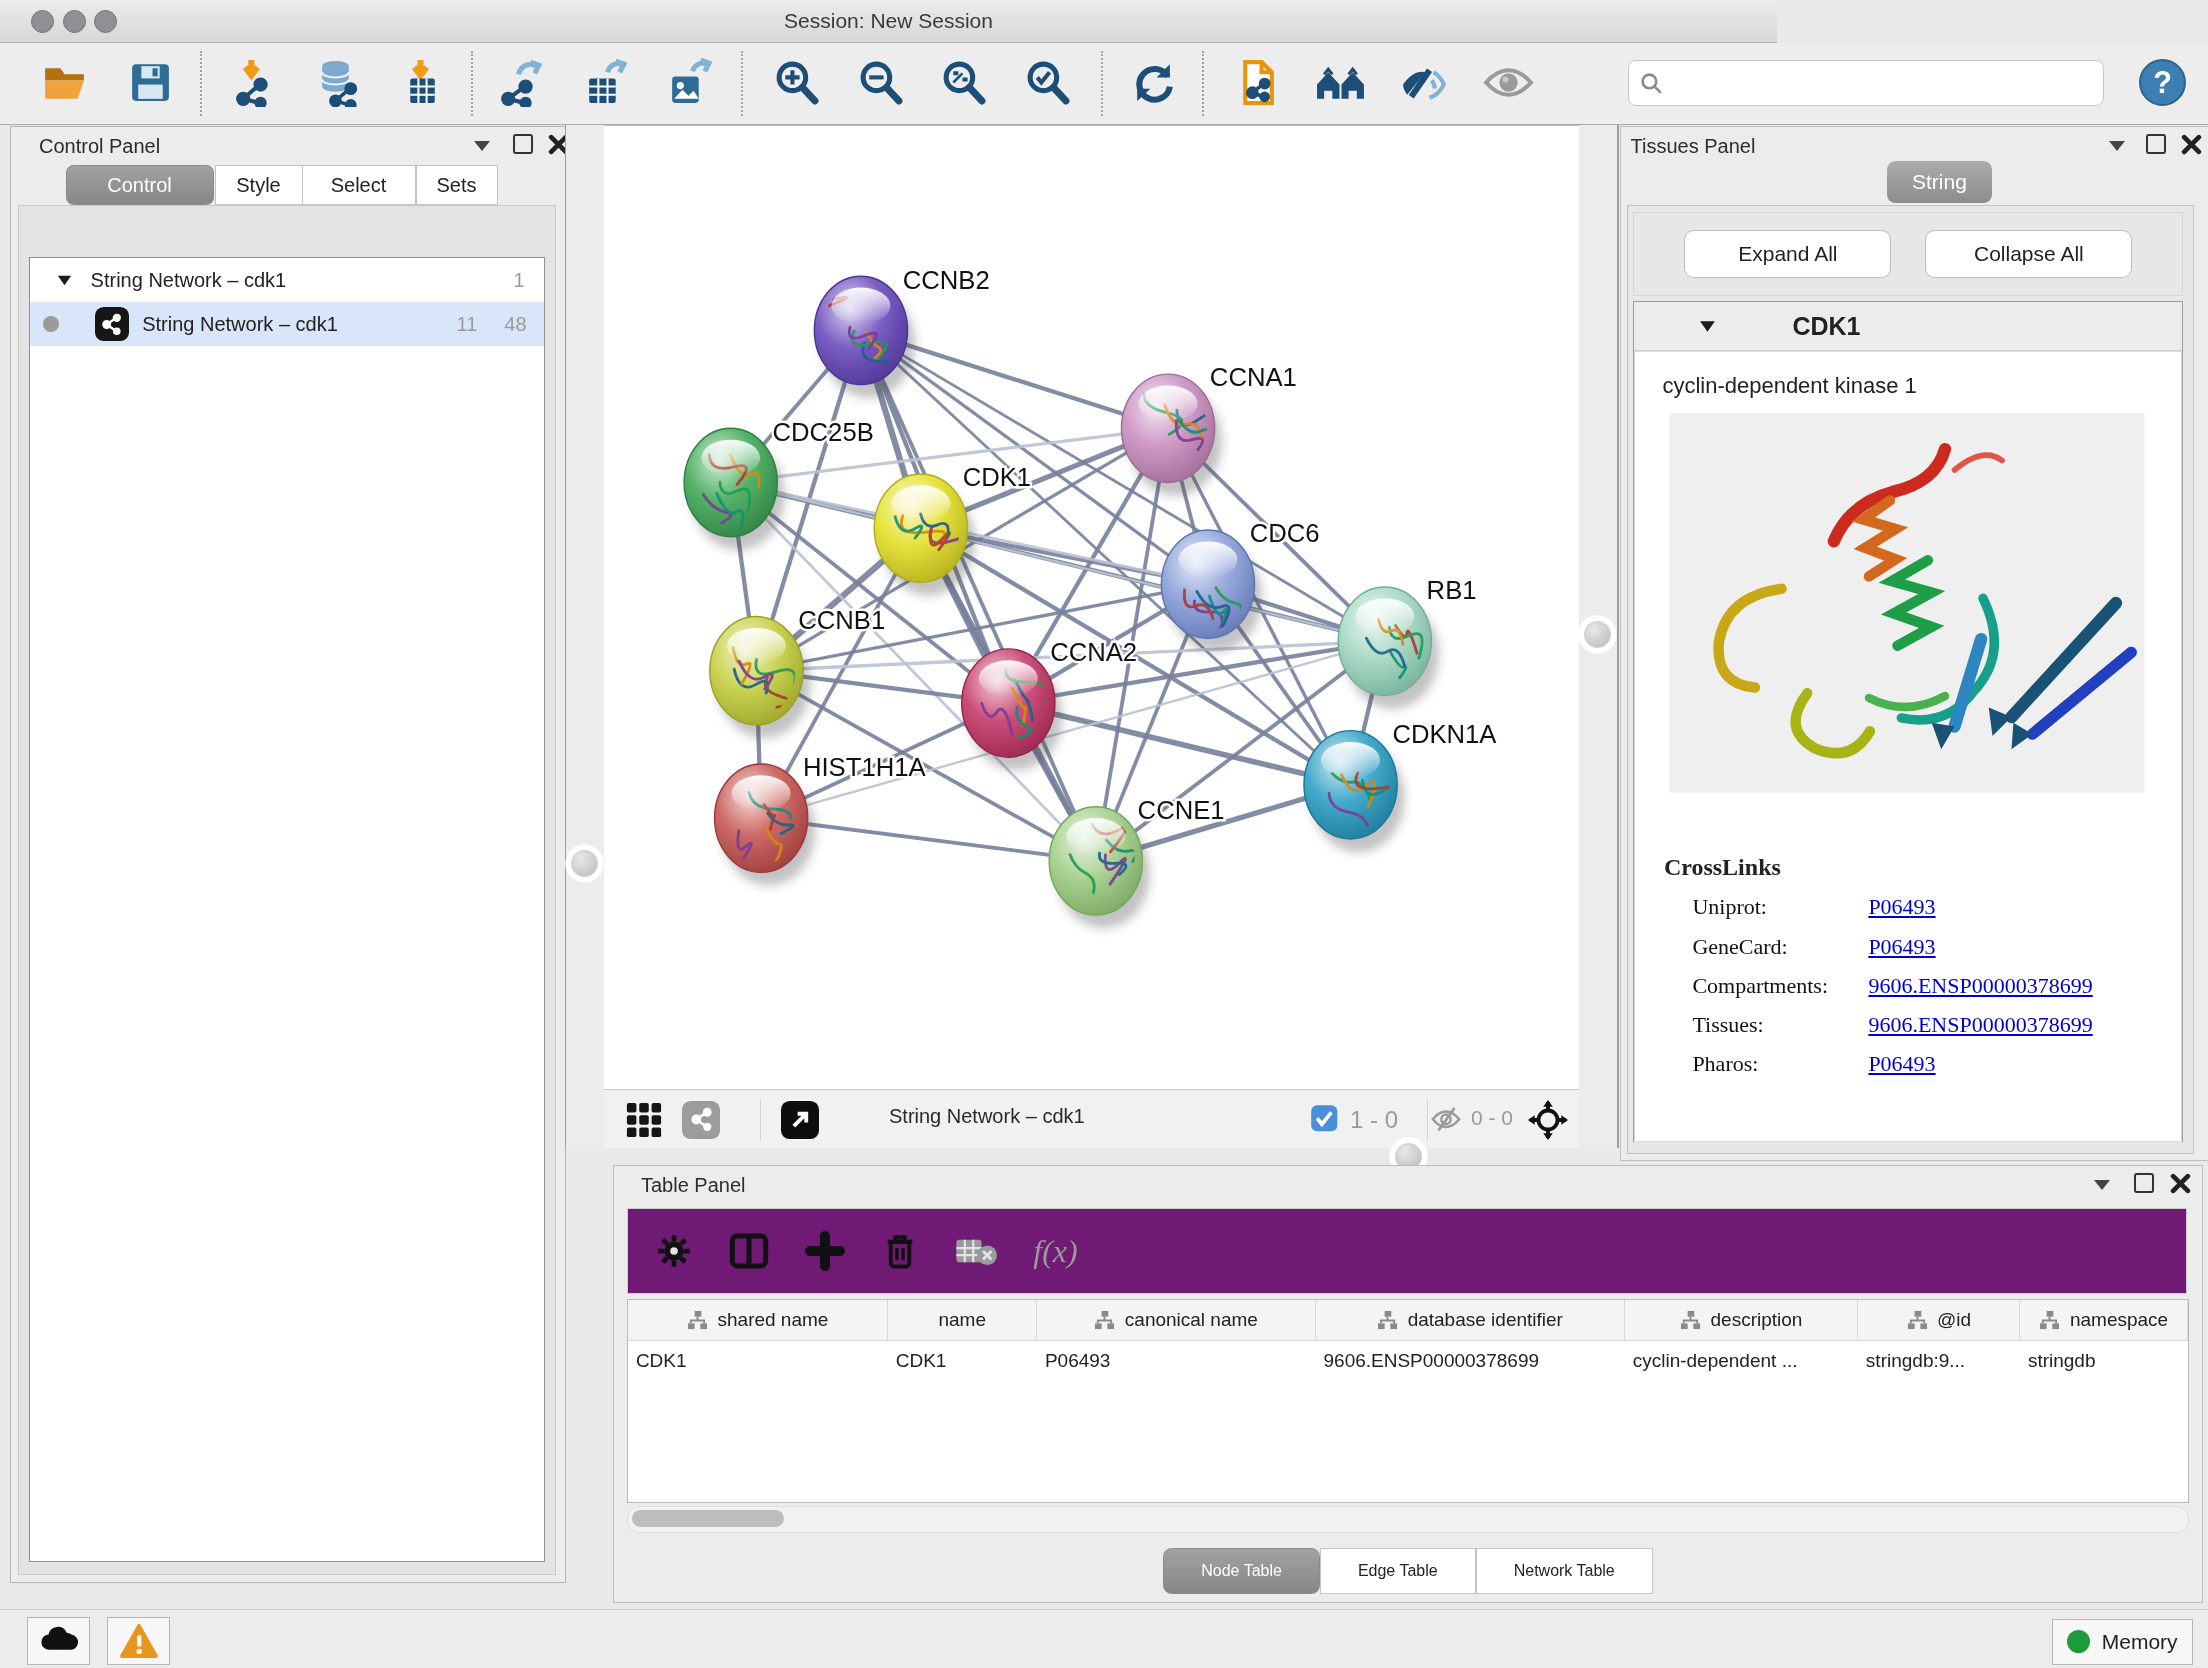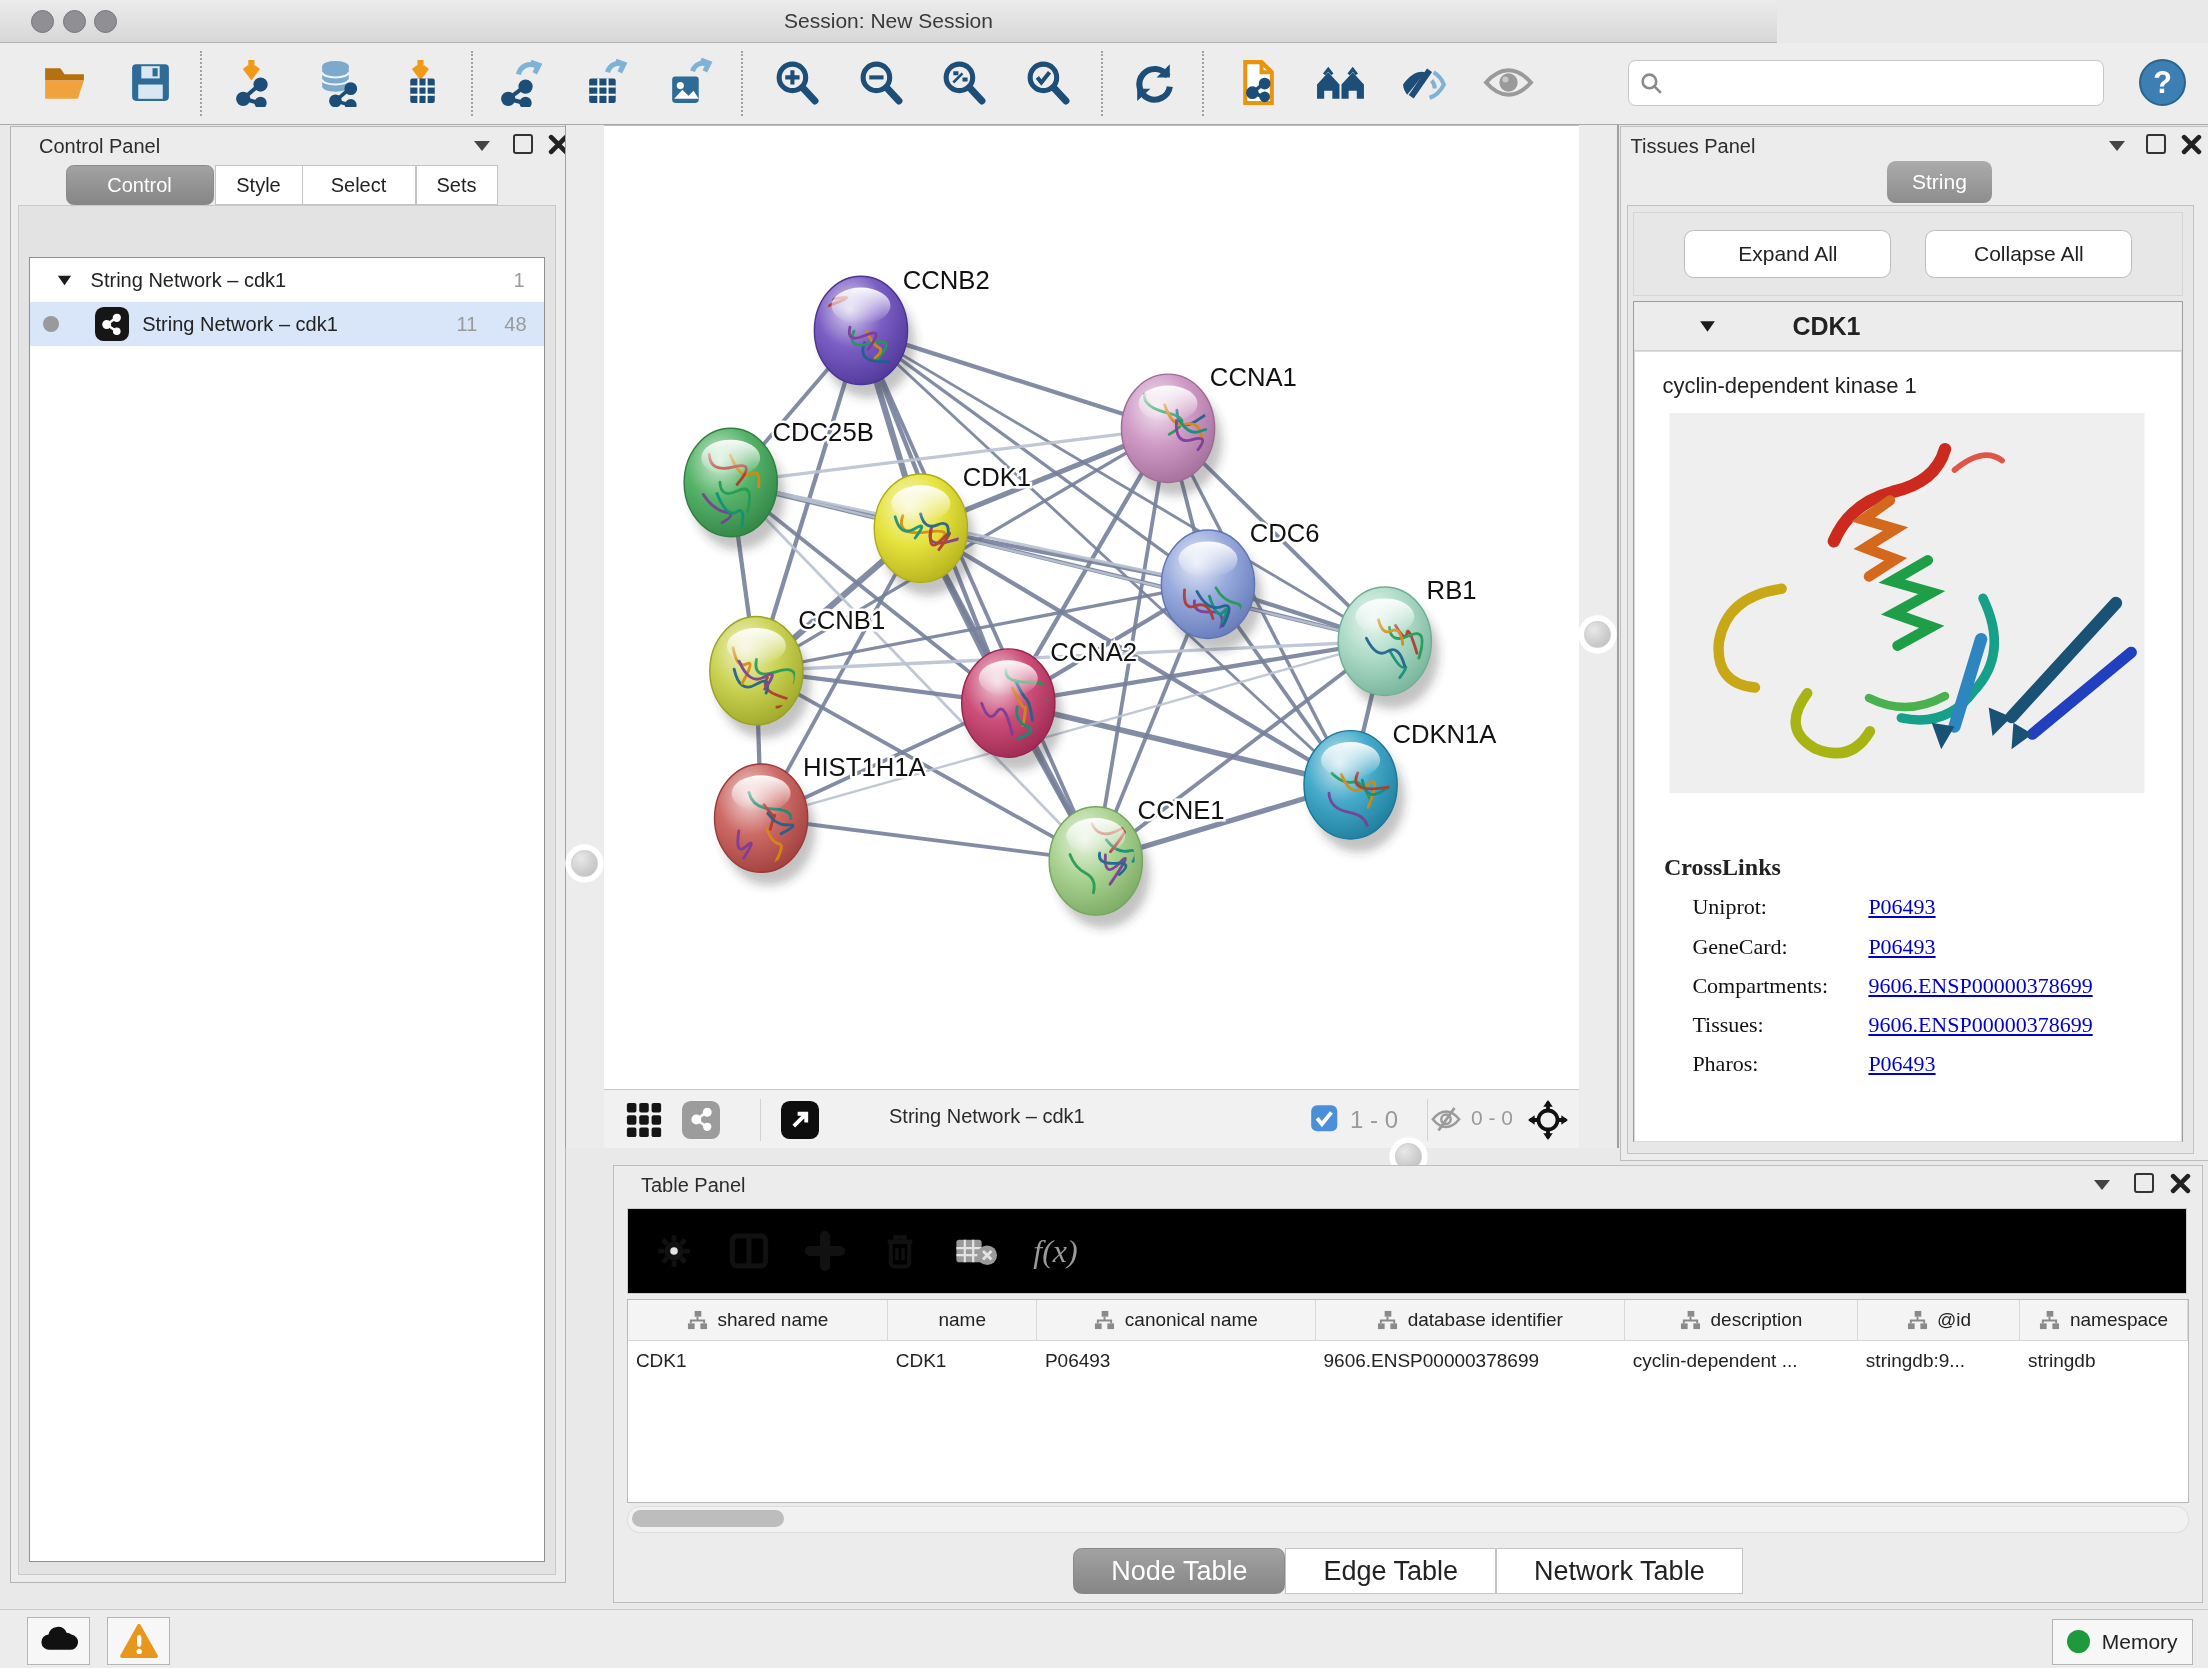--- a/index.html
+++ b/index.html
@@ -51,30 +51,30 @@
   .rp-btn{min-width:171px;height:46px;background:#fff;border:1.9px solid #bdbdbd;border-radius:9.5px;
       font-size:21px;display:flex;align-items:center;justify-content:center;padding:0 17px;}
   #cdk-card{left:5.7px;top:95px;width:550px;height:841px;border:1.9px solid #9c9c9c;background:#fff;box-sizing:border-box;}
   #cdk-head{height:48px;background:#ececec;border-bottom:1.9px solid #cfcfcf;display:flex;align-items:center;}
   #cdk-body{position:relative;height:789px;border:1.9px solid #dcdcdc;margin:0;overflow:hidden;}
   .xl-row{display:flex;font-family:"Liberation Serif",serif;font-size:22px;margin:13.3px 0 13.3px 57px;}
   .xl-label{width:176px;color:#111;}
   .xl-value{color:#0000cc;text-decoration:underline;}
   
   #table-panel{left:613px;top:1165px;width:1588px;height:436px;background:#ececec;border:1px solid #bdbdbd;}
-  #tp-toolbar{left:13.3px;top:42px;width:1560px;height:86px;background:#000000;border:1px solid #cdcdcd;display:flex;align-items:center;gap:36px;padding-left:27px;box-sizing:border-box;}
+  #tp-toolbar{left:13.3px;top:42px;width:1560px;height:86px;background:#701a75;border:1px solid #cdcdcd;display:flex;align-items:center;gap:36px;padding-left:27px;box-sizing:border-box;}
   #tp-table{left:13.3px;top:133px;width:1560px;height:202px;background:#fff;border:1px solid #b9b9b9;overflow:hidden;}
   .th-row{display:flex;height:40px;background:#f4f4f4;border-bottom:1.9px solid #d8d8d8;}
   .th{display:flex;align-items:center;justify-content:center;gap:9.5px;font-size:19px;border-right:1px solid #d8d8d8;box-sizing:border-box;overflow:hidden;white-space:nowrap;}
   .td-row{display:flex;height:40px;}
   .td{font-size:19px;display:flex;align-items:center;padding-left:7.6px;box-sizing:border-box;overflow:hidden;white-space:nowrap;}
   #tp-hscroll{left:13.3px;top:340px;width:1560px;height:25px;background:#f1f1f1;border:1px solid #dcdcdc;border-radius:12.4px;}
   #tp-thumb{left:3.8px;top:2.9px;width:152px;height:17px;background:#bdbdbd;border-radius:8.6px;}
   #tp-tabs{left:0;top:382px;width:100%;display:flex;justify-content:center;gap:0;}
-  .bt-tab{height:44px;padding:0 37px;border:1px solid #c4c4c4;background:#fff;font-size:27px;display:flex;align-items:center;}
+  .bt-tab{height:44px;padding:0 37px;border:1px solid #c4c4c4;background:#fff;font-size:16px;display:flex;align-items:center;}
   .bt-sel{background:linear-gradient(#a2a2a2,#868686);color:#fff;border-radius:8.6px;border-color:#8a8a8a;}
   
   #statusbar{left:0;top:1609px;width:2208px;height:59px;background:#ececec;border-top:1.9px solid #cdcdcd;}
   .sb-btn{top:6.7px;width:61px;height:46px;background:#f7f7f7;border:1.9px solid #b5b5b5;display:flex;align-items:center;justify-content:center;}
   #memory-btn{left:2052px;top:8.6px;width:139px;height:44px;background:#f7f7f7;border:1.9px solid #b5b5b5;
       display:flex;align-items:center;justify-content:center;gap:11.4px;font-size:21px;}
   .dot-green{width:23px;height:23px;border-radius:50%;background:#1d9b3c;}
   svg{display:block;}
   text{font-family:"Liberation Sans",sans-serif;}
 </style>

